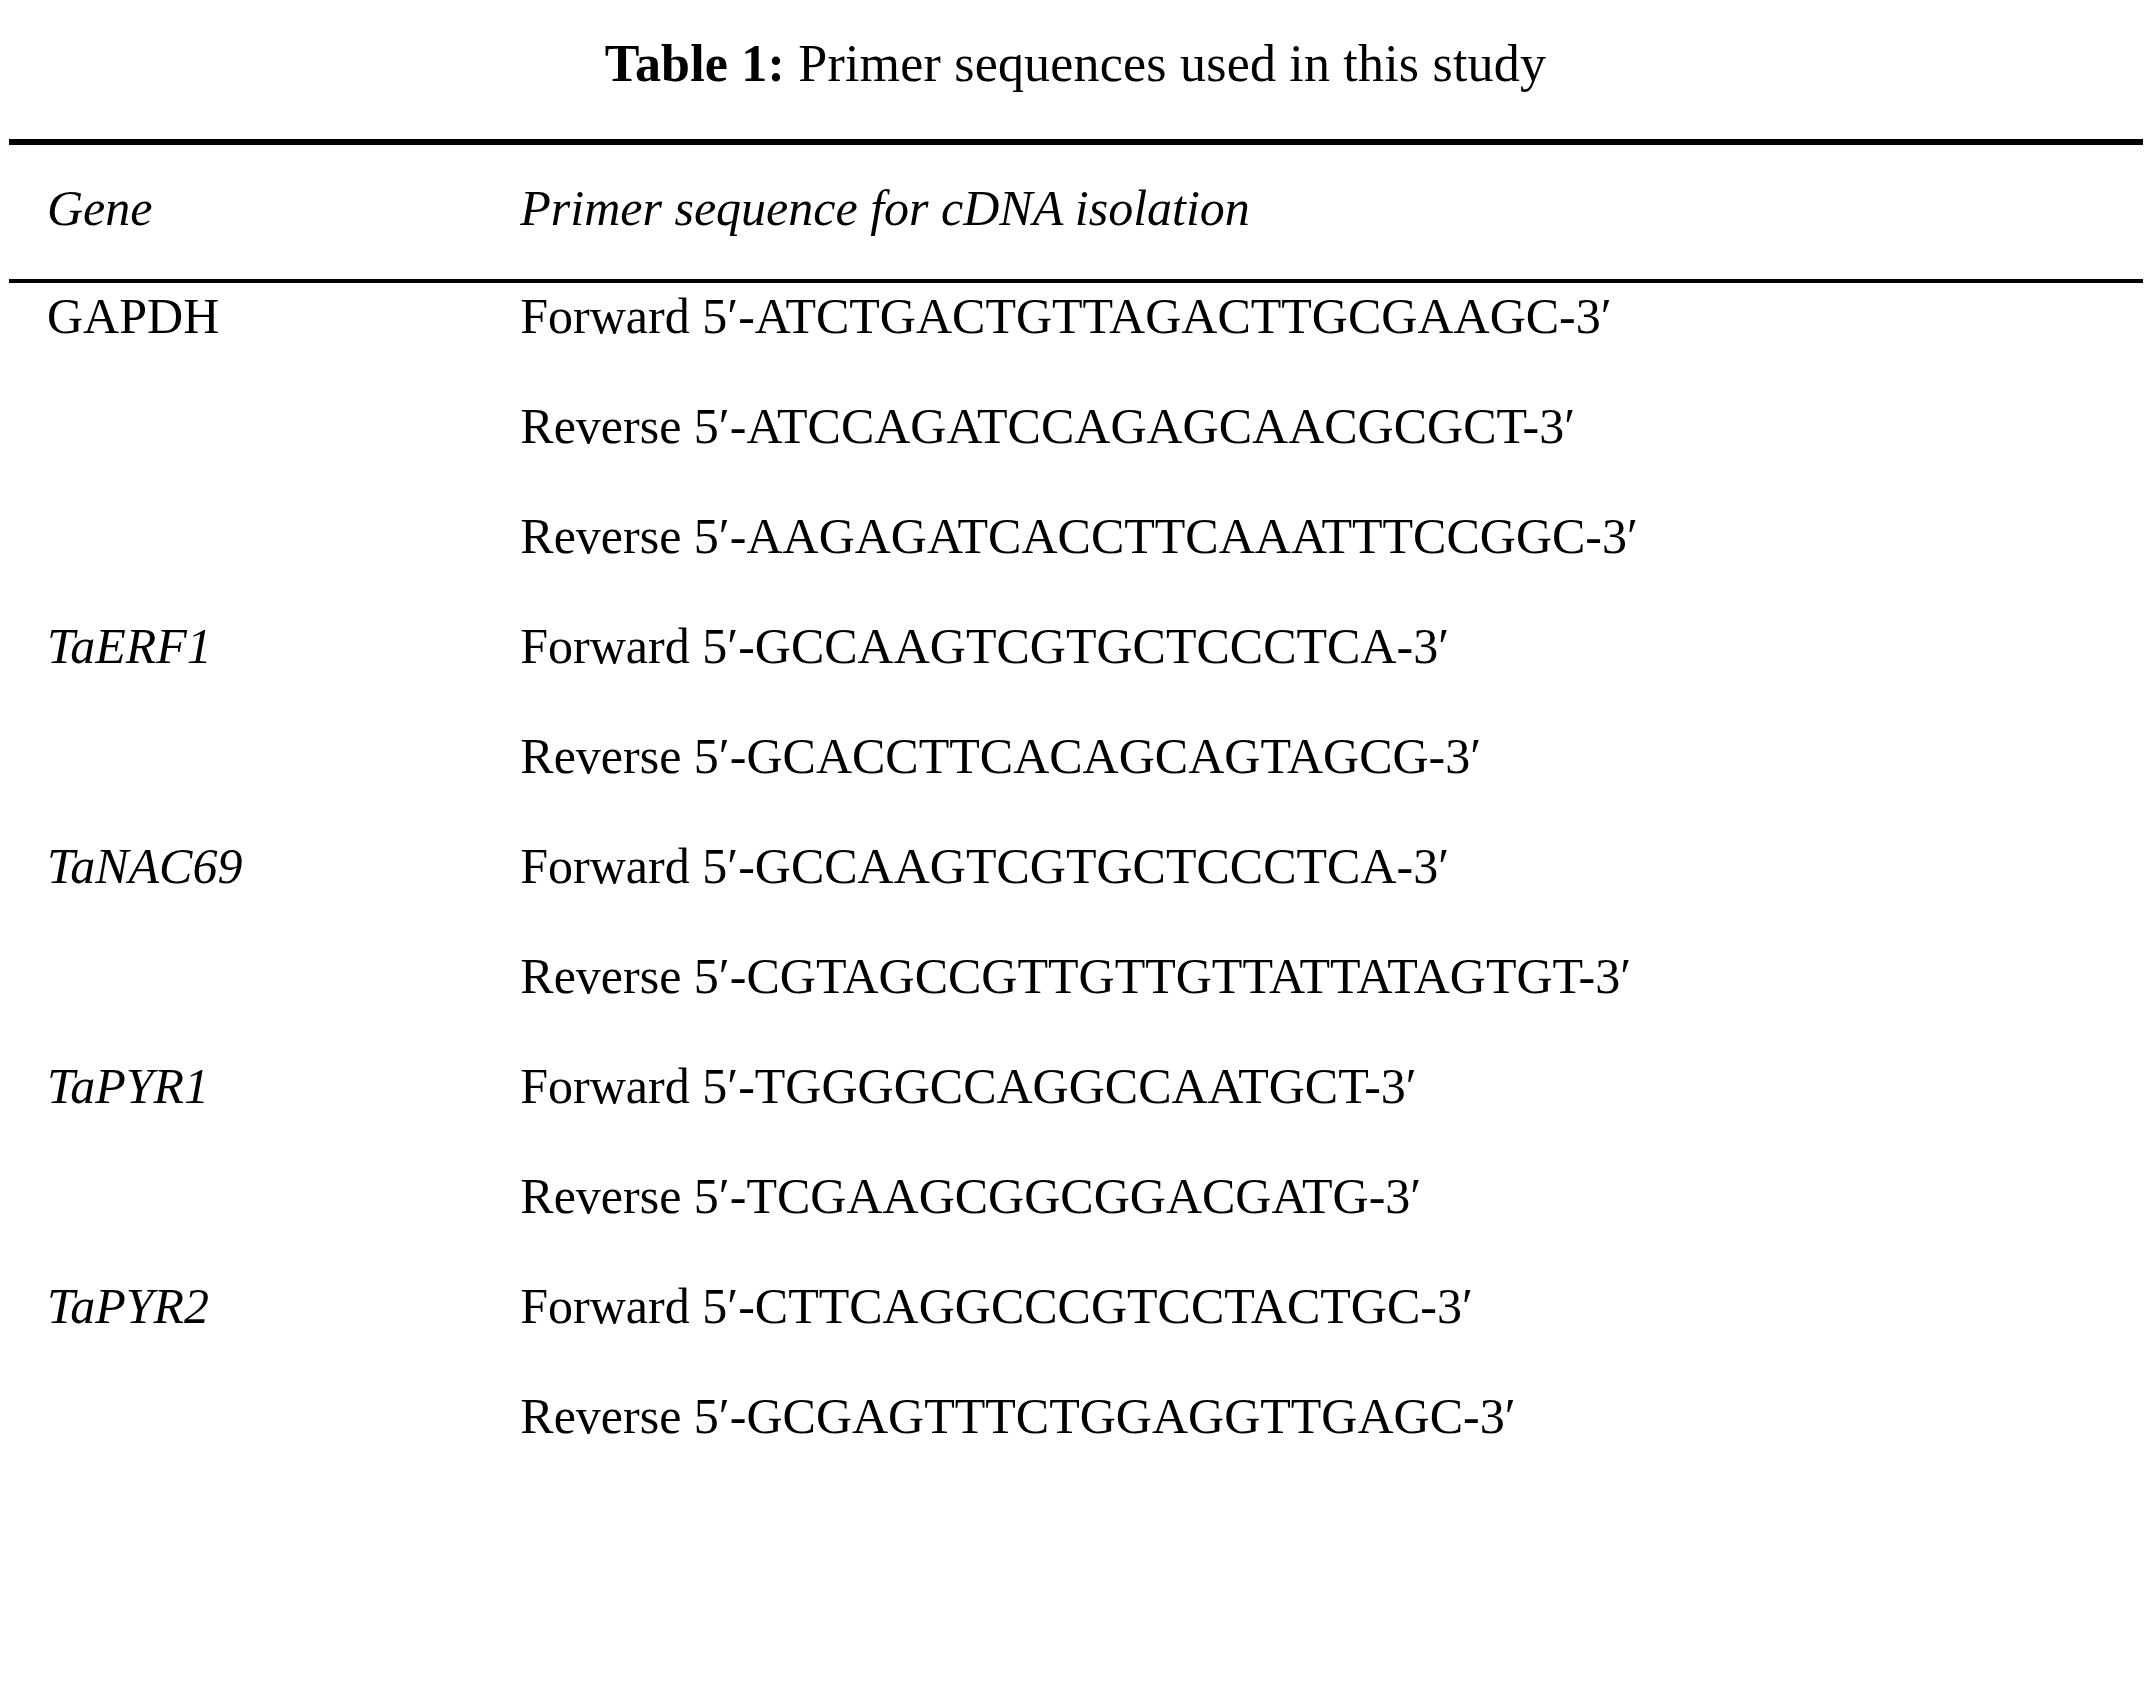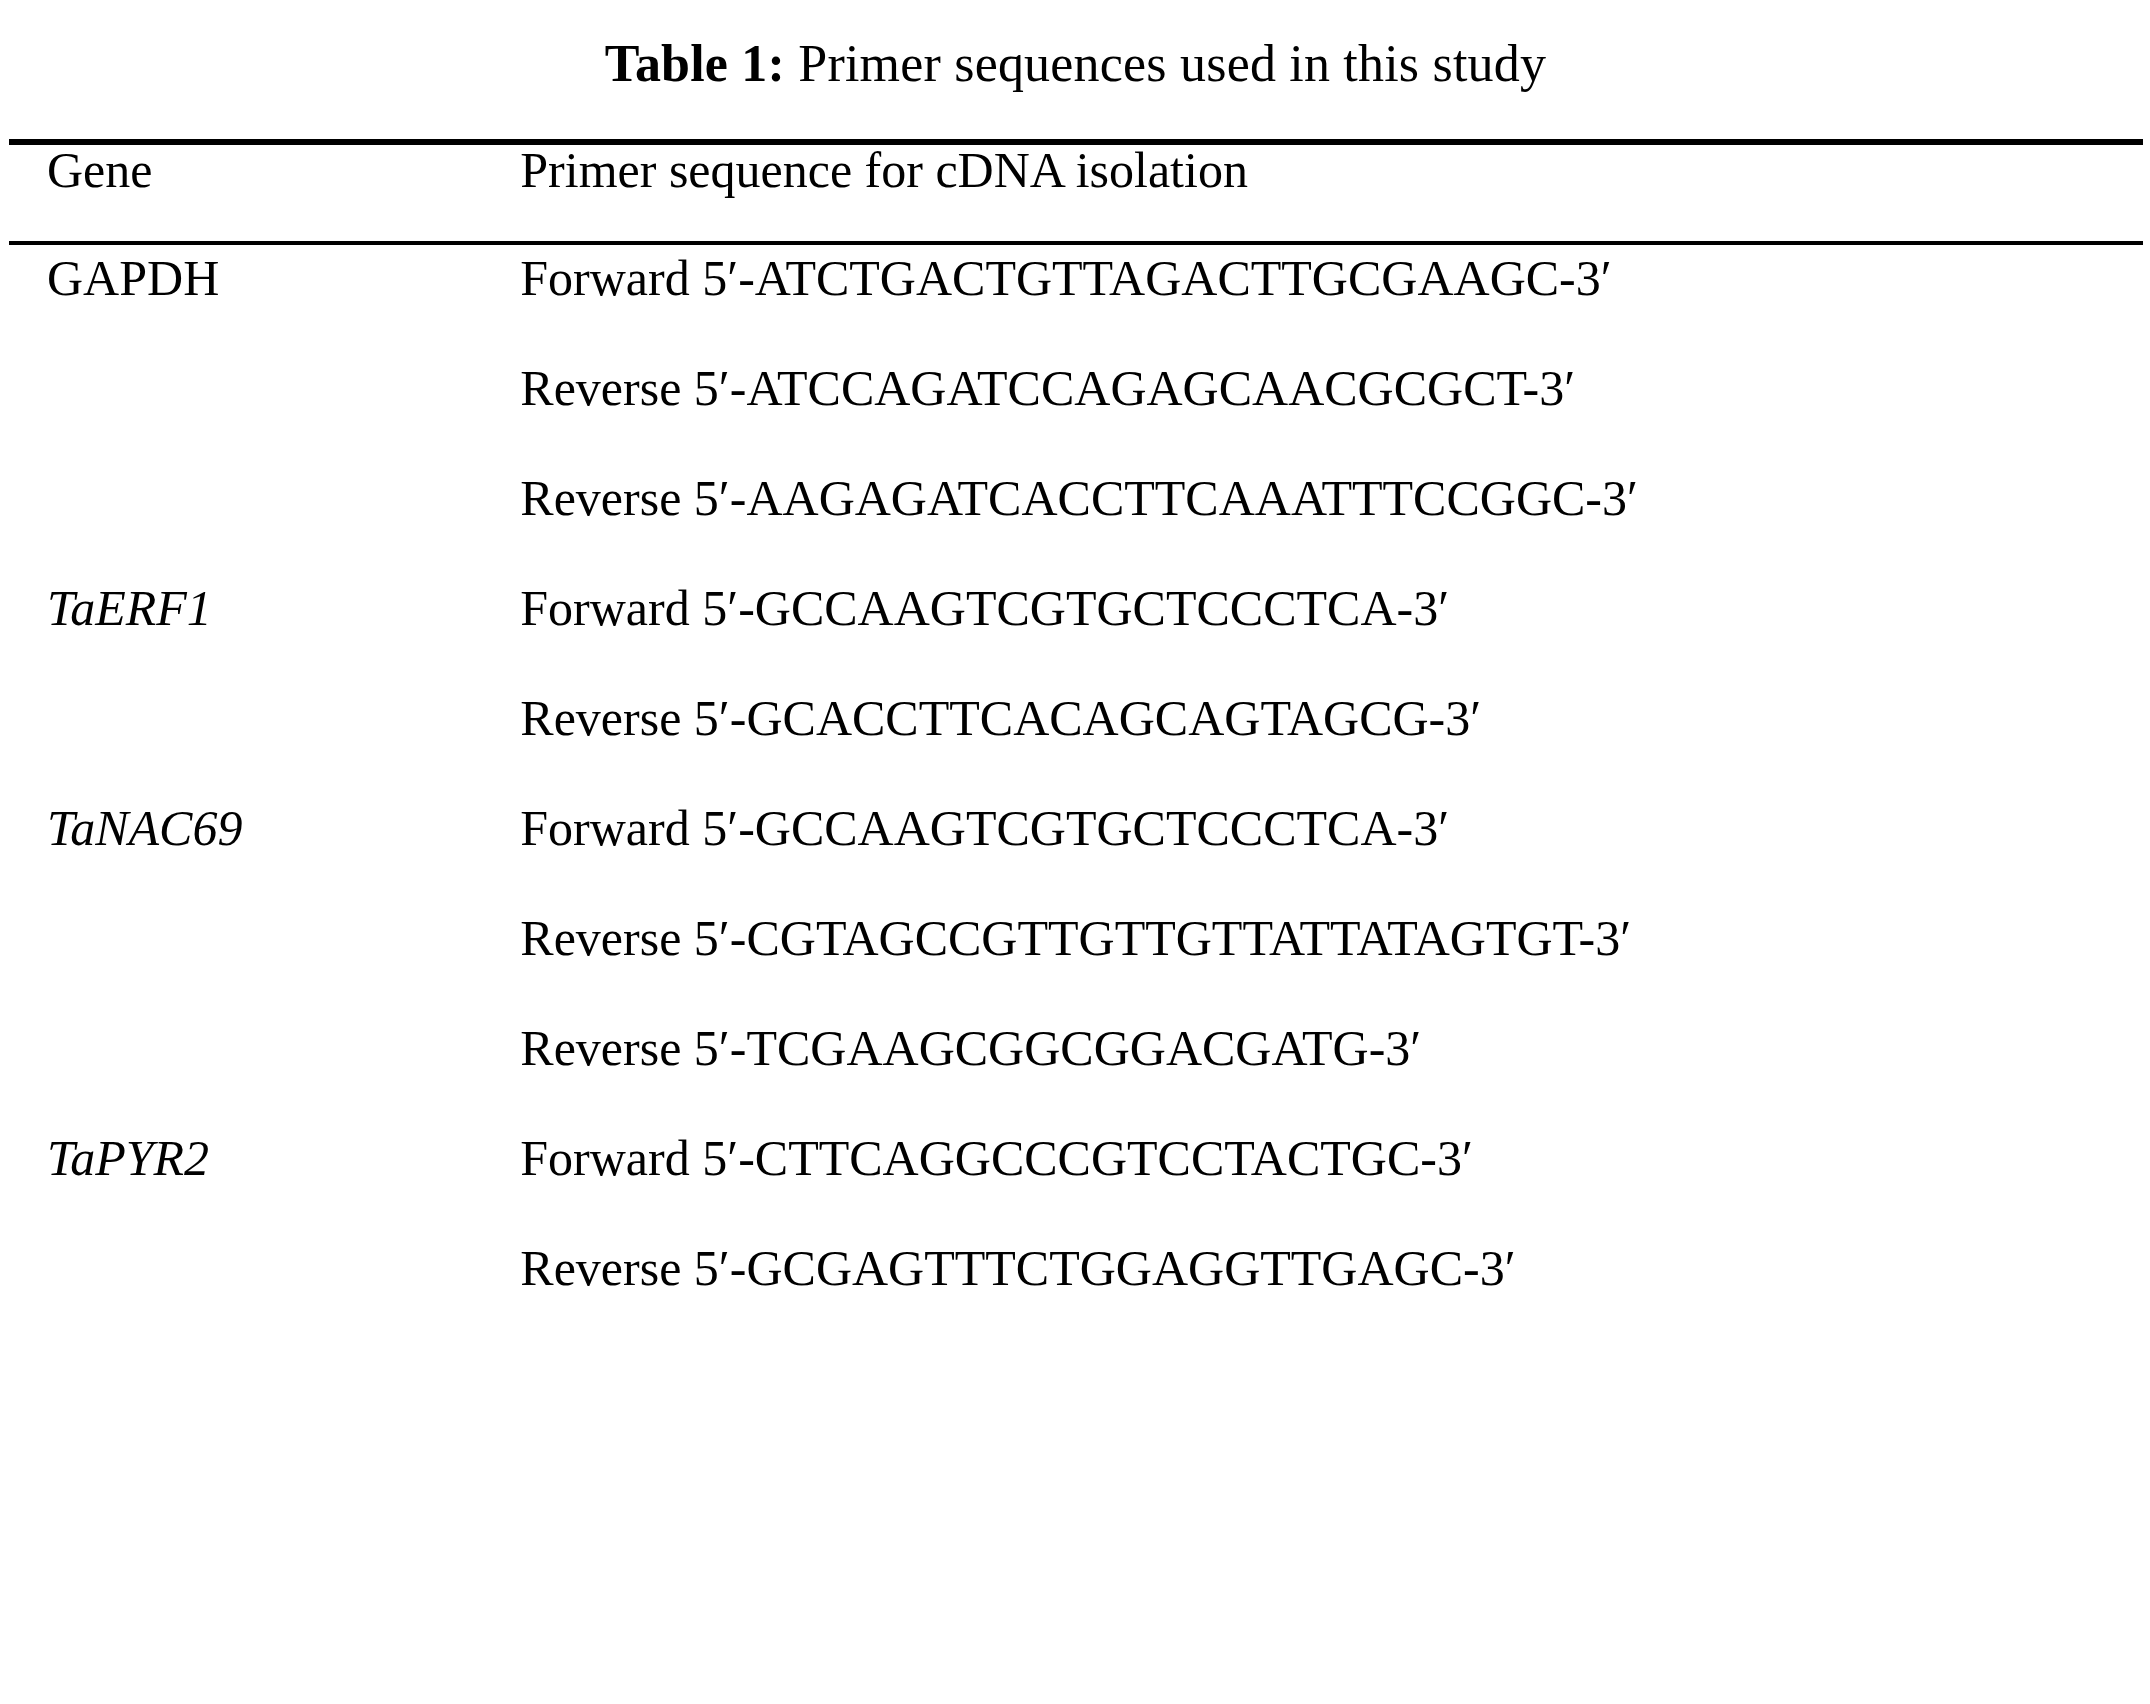--- a/index.html
+++ b/index.html
@@ -61,20 +61,22 @@
     vertical-align: baseline;
     text-align: left;
     font-weight: normal;
     font-size: 50px;
     line-height: 1;
     white-space: nowrap;
   }
 
   .head-row th {
     height: 96px;
+    padding-top: 38px;
+    font-style: italic;
   }
   .head-row th.gene-head { padding-left: 47px; }
   .head-row th.seq-head  { padding-left: 17.3px; }
 
   .body-row td {
     height: 102px;
     padding-top: 8px;
   }
   .body-row td.gene-cell { padding-left: 47px; }
   .body-row td.seq-cell  { padding-left: 17.3px; }
@@ -139,20 +141,24 @@
         </tr>
         <tr class="body-row">
           <td class="gene-cell"><span class="gene-italic">TaNAC69</span></td>
           <td class="seq-cell"><span class="seq-dir">Forward</span> 5′-<span>GCCAAGTCGTGCTCCCTCA</span>-3′</td>
         </tr>
         <tr class="body-row">
           <td class="gene-cell"></td>
           <td class="seq-cell"><span class="seq-dir">Reverse</span> 5′-<span>CGTAGCCGTTGTTGTTATTATAGTGT</span>-3′</td>
         </tr>
         <tr class="body-row">
+          <td class="gene-cell"><span class="gene-italic">TaPYR1</span></td>
+          <td class="seq-cell"><span class="seq-dir">Forward</span> 5′-<span>TGGGGCCAGGCCAATGCT</span>-3′</td>
+        </tr>
+        <tr class="body-row">
           <td class="gene-cell"></td>
           <td class="seq-cell"><span class="seq-dir">Reverse</span> 5′-<span>TCGAAGCGGCGGACGATG</span>-3′</td>
         </tr>
         <tr class="body-row">
           <td class="gene-cell"><span class="gene-italic">TaPYR2</span></td>
           <td class="seq-cell"><span class="seq-dir">Forward</span> 5′-<span>CTTCAGGCCCGTCCTACTGC</span>-3′</td>
         </tr>
         <tr class="body-row">
           <td class="gene-cell"></td>
           <td class="seq-cell"><span class="seq-dir">Reverse</span> 5′-<span>GCGAGTTTCTGGAGGTTGAGC</span>-3′</td>

